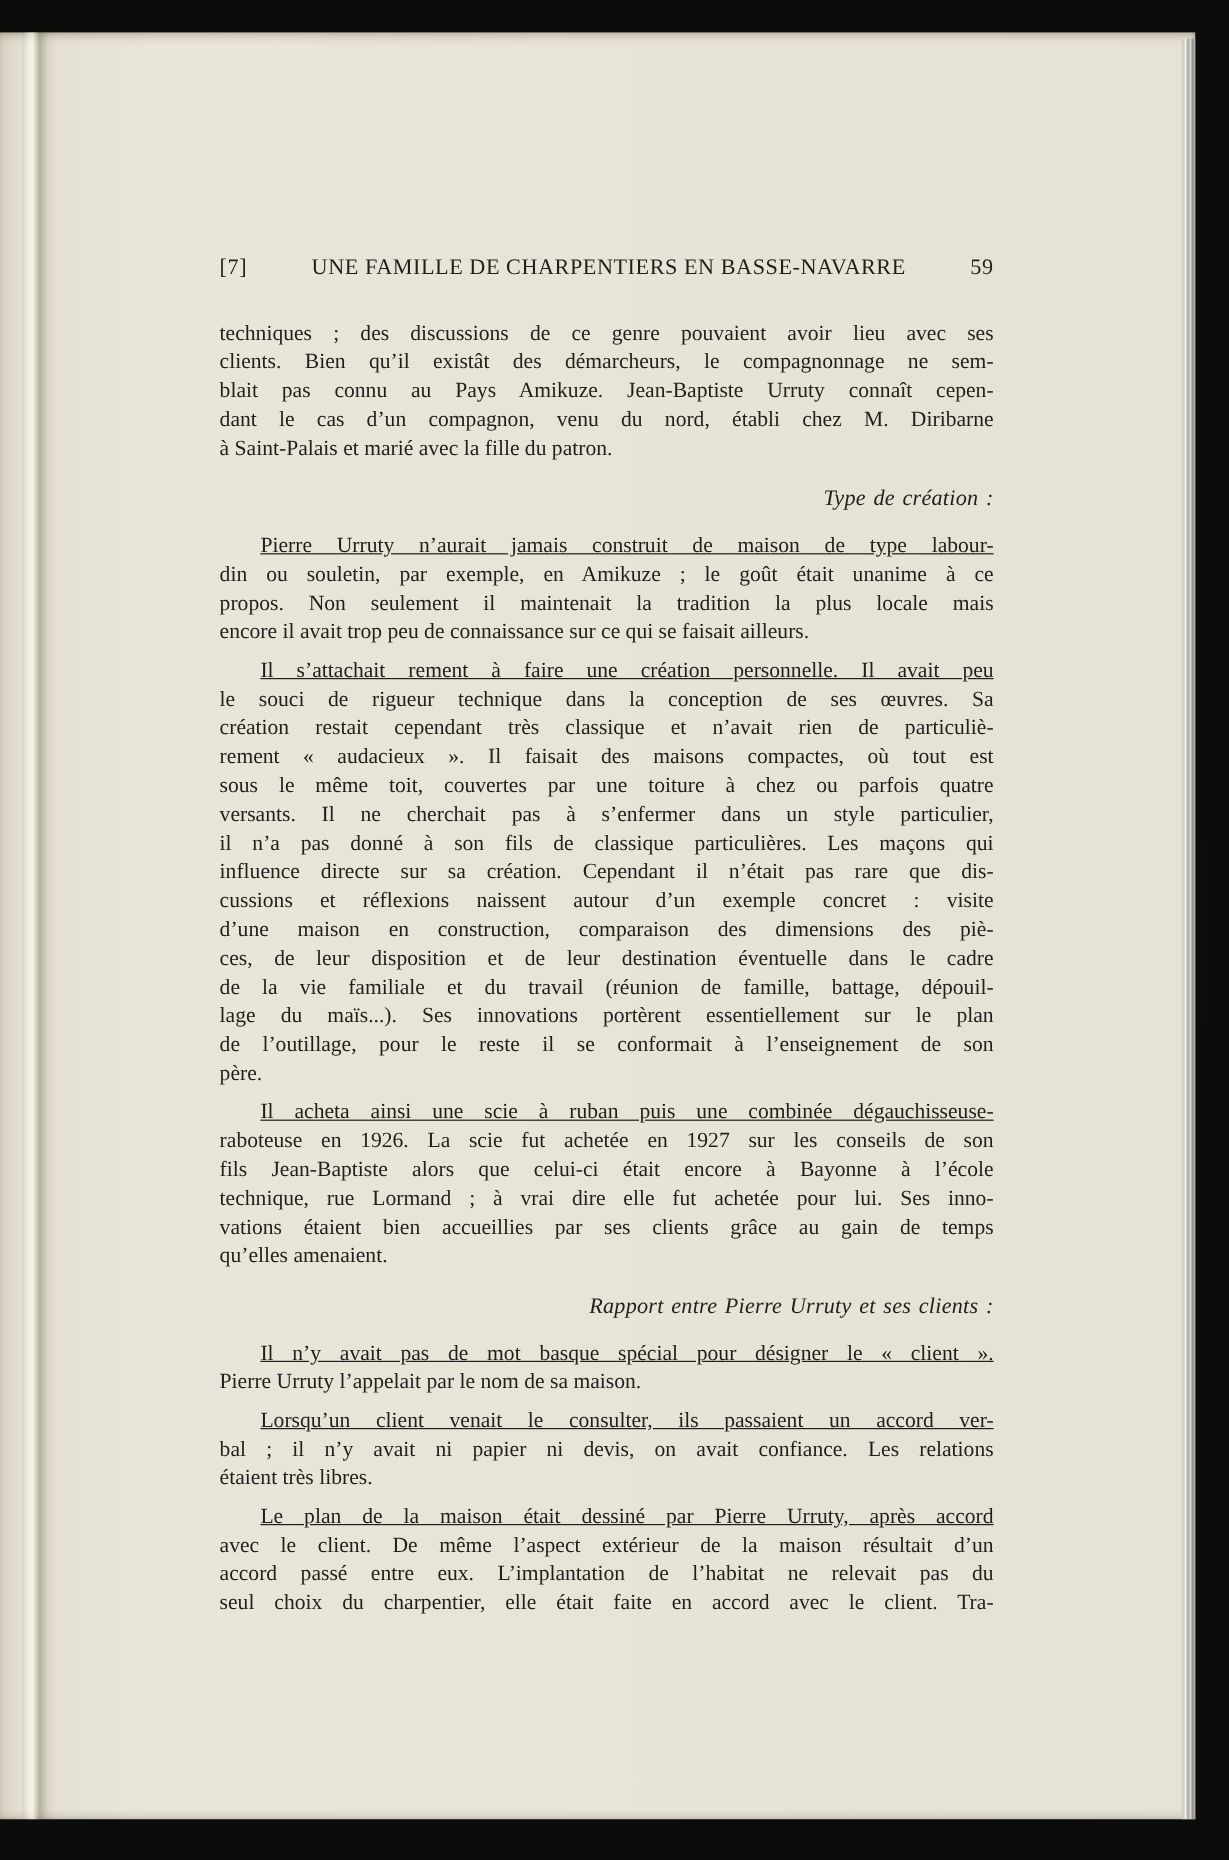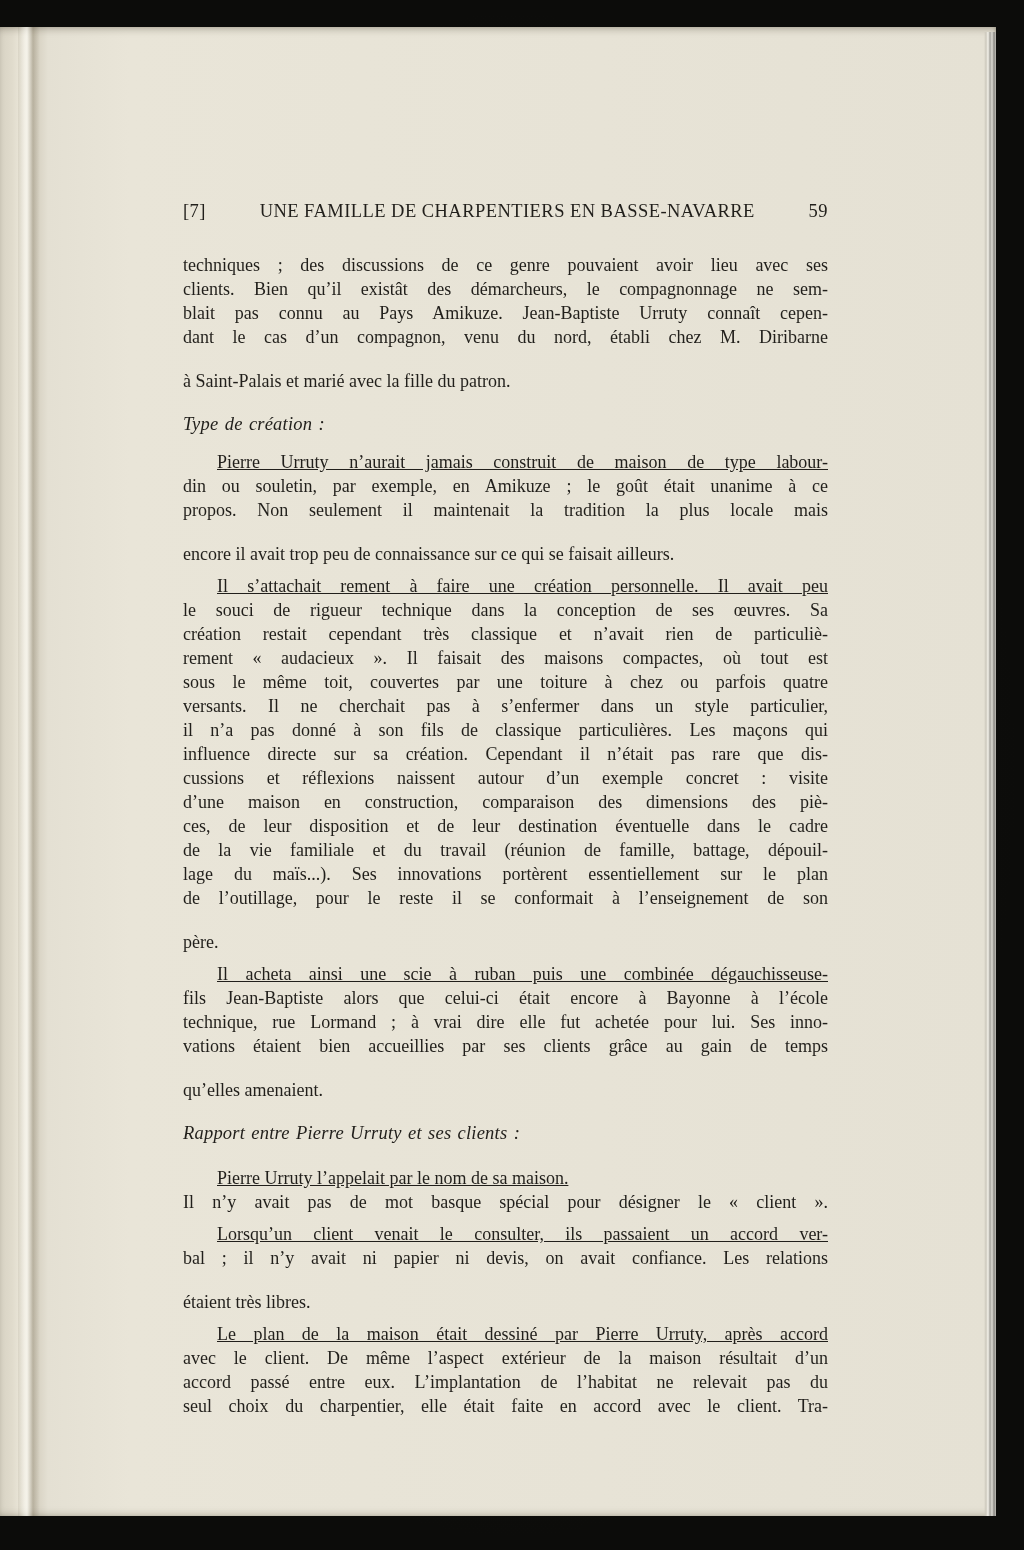--- a/index.html
+++ b/index.html
@@ -79,39 +79,40 @@
     align-items: baseline;
     font-size: 18.5px;
     line-height: 26px;
     letter-spacing: 0.45px;
     margin: 0 0 29px 0;
     white-space: nowrap;
   }
   .hdr-title {
     flex: 1;
     text-align: center;
+    margin-top: 12px;
   }
   .section-heading {
     font-style: italic;
     font-size: 18.5px;
     line-height: 26px;
     letter-spacing: 0.2px;
     word-spacing: 1.5px;
     margin: 18px 0 13px 0;
+    text-align: right;
   }
   .paragraph {
     margin: 0 0 8px 0;
   }
   .line {
     text-align: justify;
     text-align-last: justify;
   }
   .line.last {
     text-align-last: left;
-    margin-top: 20px;
   }
   .paragraph.indent .line:first-child {
     text-indent: 34px;
     text-decoration: underline;
   }
 </style>
 </head>
 <body>
 
 <div class="scene">
@@ -151,29 +152,30 @@
             <div class="line">cussions et réflexions naissent autour d’un exemple concret : visite</div>
             <div class="line">d’une maison en construction, comparaison des dimensions des piè-</div>
             <div class="line">ces, de leur disposition et de leur destination éventuelle dans le cadre</div>
             <div class="line">de la vie familiale et du travail (réunion de famille, battage, dépouil-</div>
             <div class="line">lage du maïs...). Ses innovations portèrent essentiellement sur le plan</div>
             <div class="line">de l’outillage, pour le reste il se conformait à l’enseignement de son</div>
             <div class="line last">père.</div>
           </div>
           <div class="paragraph indent">
             <div class="line">Il acheta ainsi une scie à ruban puis une combinée dégauchisseuse-</div>
+            <div class="line">raboteuse en 1926. La scie fut achetée en 1927 sur les conseils de son</div>
             <div class="line">fils Jean-Baptiste alors que celui-ci était encore à Bayonne à l’école</div>
             <div class="line">technique, rue Lormand ; à vrai dire elle fut achetée pour lui. Ses inno-</div>
             <div class="line">vations étaient bien accueillies par ses clients grâce au gain de temps</div>
             <div class="line last">qu’elles amenaient.</div>
           </div>
           <div class="section-heading">Rapport entre Pierre Urruty et ses clients :</div>
           <div class="paragraph indent">
+            <div class="line">Il n’y avait pas de mot basque spécial pour désigner le « client ».</div>
             <div class="line last">Pierre Urruty l’appelait par le nom de sa maison.</div>
-            <div class="line">Il n’y avait pas de mot basque spécial pour désigner le « client ».</div>
           </div>
           <div class="paragraph indent">
             <div class="line">Lorsqu’un client venait le consulter, ils passaient un accord ver-</div>
             <div class="line">bal ; il n’y avait ni papier ni devis, on avait confiance. Les relations</div>
             <div class="line last">étaient très libres.</div>
           </div>
           <div class="paragraph indent">
             <div class="line">Le plan de la maison était dessiné par Pierre Urruty, après accord</div>
             <div class="line">avec le client. De même l’aspect extérieur de la maison résultait d’un</div>
             <div class="line">accord passé entre eux. L’implantation de l’habitat ne relevait pas du</div>

